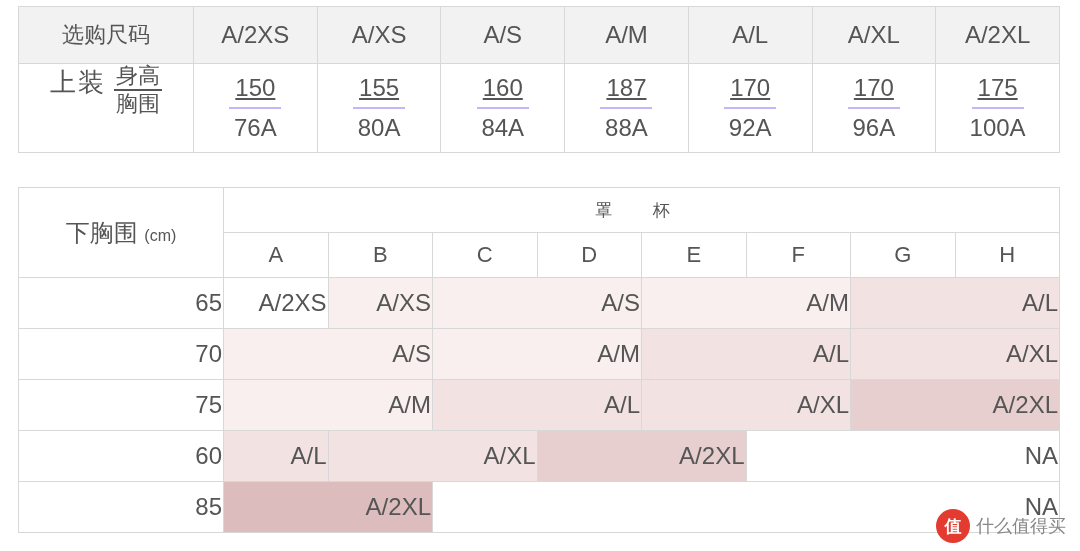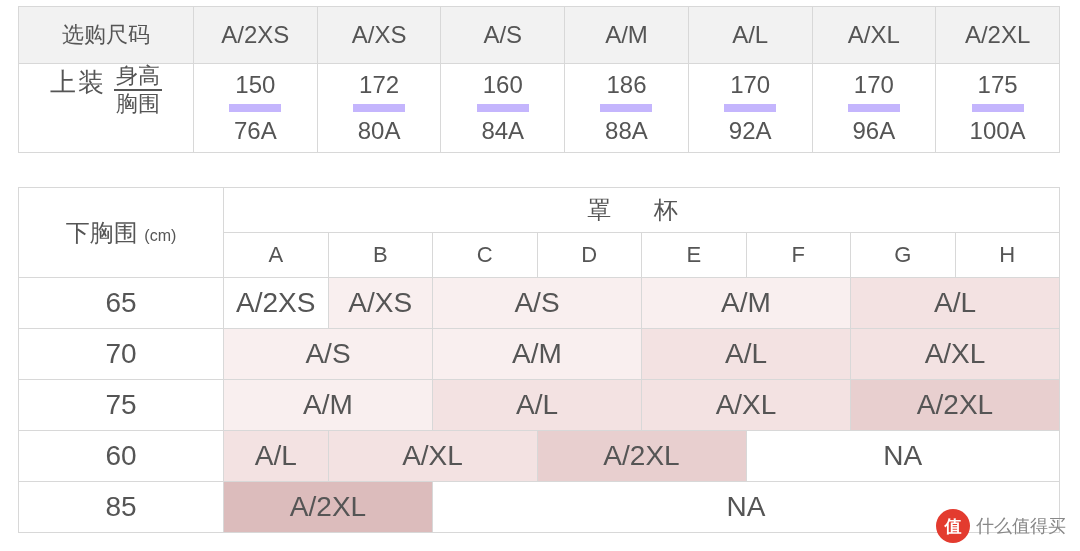--- a/index.html
+++ b/index.html
@@ -59,47 +59,48 @@
     padding: 0 2px 2px 2px;
   }
   .t1 .upper-sub span:last-child { padding-top: 2px; }
   .t1 .data-stack {
     display: flex;
     flex-direction: column;
     line-height: 30px;
     font-size: 24px;
   }
   .t1 .data-stack .top {
-    border-bottom: 8px solid #c4b5fd;
+    border-bottom: 2px solid #c4b5fd;
     padding: 0 6px 4px 6px;
     margin-bottom: 4px;
     display: inline-block;
     align-self: center;
+    text-decoration: underline;
   }
 
   
   .t2 {
     width: 1042px;
     margin-top: 34px;
     border-collapse: collapse;
     table-layout: fixed;
     font-size: 24px;
   }
   .t2 th, .t2 td {
     border: 1.5px solid #d8d8d8;
     text-align: center;
     vertical-align: middle;
     font-weight: 400;
     color: #555;
   }
   .t2 th.row-hdr { width: 205px; font-size: 24px; }
   .t2 .topleft { height: 42px; }
-  .t2 .cup-title { letter-spacing: 18px; font-size: 24px; height: 42px; }
+  .t2 .cup-title { letter-spacing: 18px; font-size: 17px; height: 42px; }
   .t2 .cup-letters td { height: 42px; font-size: 22px; }
-  .t2 .data-row td, .t2 .data-row th { height: 48px; font-size: 28px; }
+  .t2 .data-row td, .t2 .data-row th { height: 48px; font-size: 24px; text-align: right; }
   .t2 .row-hdr small { font-size: 16px; text-align: center; }
 
   
   .p0 { background: #ffffff; }
   .p1 { background: #f9efef; }
   .p2 { background: #f3e2e2; }
   .p3 { background: #e8cfcf; }
   .p4 { background: #dcbcbc; }
 
   
@@ -164,33 +165,33 @@
         </div>
       </td>
       <td class="data-col">
         <div class="data-stack">
               <span class="top">150</span>
               <span>76A</span>
             </div>
       </td>
       <td class="data-col">
         <div class="data-stack">
-              <span class="top">172</span>
+              <span class="top">155</span>
               <span>80A</span>
             </div>
       </td>
       <td class="data-col">
         <div class="data-stack">
               <span class="top">160</span>
               <span>84A</span>
             </div>
       </td>
       <td class="data-col">
         <div class="data-stack">
-              <span class="top">186</span>
+              <span class="top">187</span>
               <span>88A</span>
             </div>
       </td>
       <td class="data-col">
         <div class="data-stack">
               <span class="top">170</span>
               <span>92A</span>
             </div>
       </td>
       <td class="data-col">

